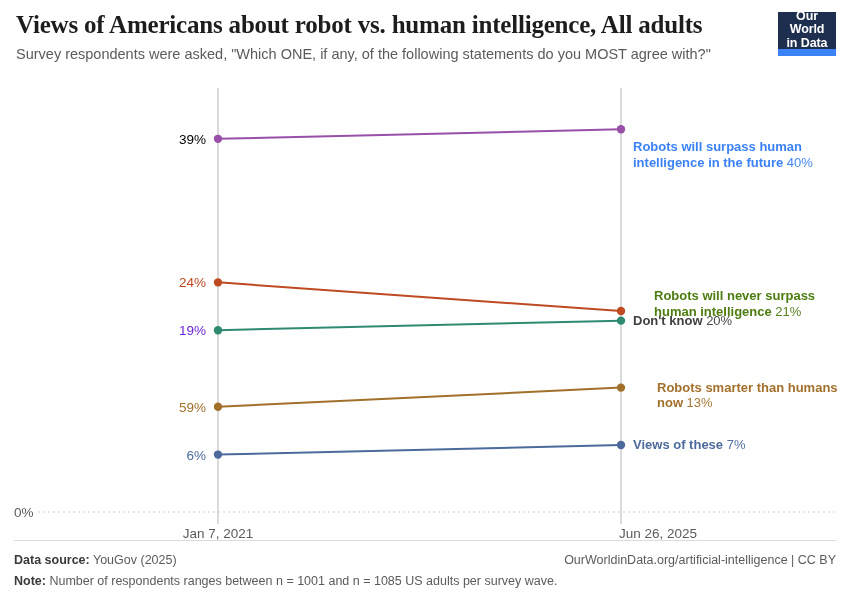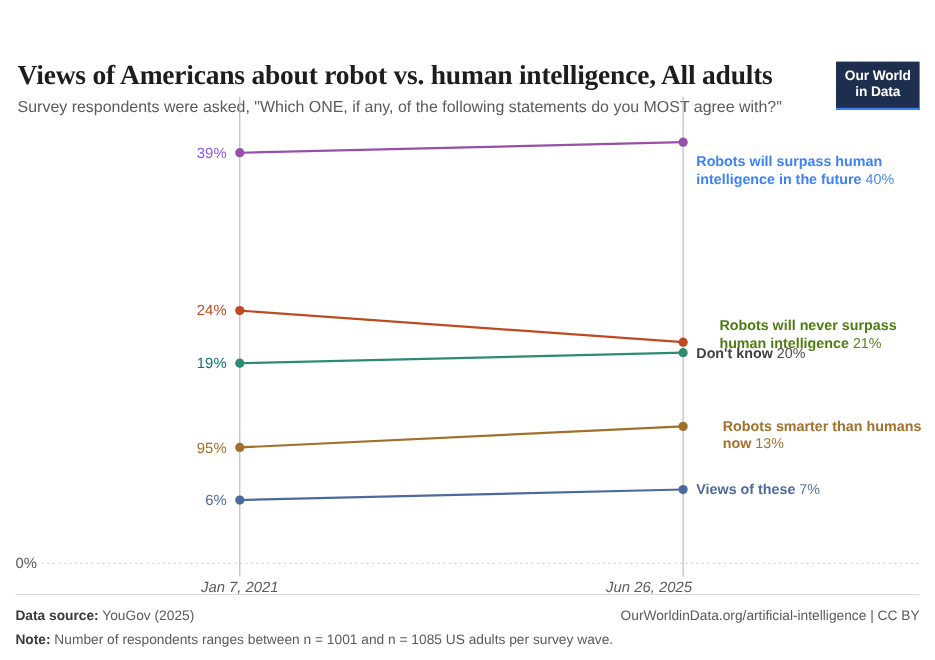--- a/index.html
+++ b/index.html
@@ -15,21 +15,20 @@
     overflow: hidden;
     position: relative;
   }
 
   
   .header {
     position: absolute;
     left: 0; top: 0;
     width: 850px;
     height: 74px;
-    margin-top: 44px;
   }
   .chart-title {
     position: absolute;
     left: 16px;
     top: 10px;
     width: 740px;
     font-family: "Liberation Serif", serif;
     font-size: 25px;
     font-weight: 700;
     letter-spacing: -0.2px;
@@ -47,24 +46,24 @@
     color: #5b5b5b;
     line-height: 19px;
     white-space: nowrap;
   }
 
   
   .owid-logo {
     position: absolute;
     right: 14px;
     top: 12px;
-    width: 76px;
+    width: 58px;
     height: 44px;
     background: #1d2e4f;
-    border-bottom: 2px solid #3b82f6;
+    border-bottom: 7px solid #3b82f6;
     box-sizing: border-box;
     display: flex;
     flex-direction: column;
     align-items: center;
     justify-content: center;
     padding-bottom: 1px;
   }
   .owid-logo span {
     display: block;
     color: #ffffff;
@@ -113,21 +112,20 @@
   }
 
   
   .tick-label {
     position: absolute;
     font-size: 13.5px;
     color: #5b5b5b;
     line-height: 16px;
     white-space: nowrap;
     transform: translateX(-50%);
-    font-style: italic;
   }
 
   
   .series-label {
     position: absolute;
     font-size: 13px;
     line-height: 15.5px;
     width: 200px;
     white-space: normal;
   }
@@ -212,33 +210,33 @@
         <circle cx="621" cy="246.63636363636365" r="4.2" fill="#2E8B72"></circle>
         <line x1="218" y1="332.75" x2="621" y2="313.6136363636364" stroke="#A2702A" stroke-width="2"></line>
         <circle cx="218" cy="332.75" r="4.2" fill="#A2702A"></circle>
         <circle cx="621" cy="313.6136363636364" r="4.2" fill="#A2702A"></circle>
         <line x1="218" y1="380.5909090909091" x2="621" y2="371.02272727272725" stroke="#4C6A9C" stroke-width="2"></line>
         <circle cx="218" cy="380.5909090909091" r="4.2" fill="#4C6A9C"></circle>
         <circle cx="621" cy="371.02272727272725" r="4.2" fill="#4C6A9C"></circle>
       </g>
   </svg>
   <div id="overlay-labels">
-      <div class="val-label" style="color: #8b5cf6; left: 140px; width: 66px; top: 64.8409px;">39%</div>
+      <div class="val-label" style="color: #000000; left: 140px; width: 66px; top: 64.8409px;">39%</div>
       <div class="series-label" style="color: #3b82f6; left: 633px; top: 65px;"><span class="nm">Robots will surpass human intelligence in the future </span><span class="vl">40%</span></div>
       <div class="val-label" style="color: rgb(190, 74, 33); left: 140px; width: 66px; top: 208.364px;">24%</div>
       <div class="series-label" style="color: #4d7c0f; left: 654px; top: 214.068px;"><span class="nm">Robots will never surpass human intelligence </span><span class="vl">21%</span></div>
-      <div class="val-label" style="color: #0f766e; left: 140px; width: 66px; top: 256.205px;">19%</div>
+      <div class="val-label" style="color: #6d28d9; left: 140px; width: 66px; top: 256.205px;">19%</div>
       <div class="series-label" style="color: #404040; left: 633px; top: 238.636px;"><span class="nm">Don't know </span><span class="vl">20%</span></div>
-      <div class="val-label" style="color: rgb(162, 112, 42); left: 140px; width: 66px; top: 332.75px;">95%</div>
+      <div class="val-label" style="color: rgb(162, 112, 42); left: 140px; width: 66px; top: 332.75px;">59%</div>
       <div class="series-label" style="color: rgb(162, 112, 42); left: 657px; top: 305.614px;"><span class="nm">Robots smarter than humans now </span><span class="vl">13%</span></div>
       <div class="val-label" style="color: rgb(76, 106, 156); left: 140px; width: 66px; top: 380.591px;">6%</div>
       <div class="series-label" style="color: rgb(76, 106, 156); left: 633px; top: 363.023px;"><span class="nm">Views of these </span><span class="vl">7%</span></div>
       <div class="zero-label" style="top: 438px;">0%</div>
       <div class="tick-label" style="left: 218px; top: 452px;">Jan 7, 2021</div>
-      <div class="tick-label" style="left: 590px; top: 452px;">Jun 26, 2025</div>
+      <div class="tick-label" style="left: 658px; top: 452px;">Jun 26, 2025</div>
     </div>
 </div>
 
 <div class="footer">
   <div class="footer-rule"></div>
   <div class="footer-row r1">
     <div class="footer-left">
       <span class="footer-strong">Data source:</span><span> YouGov (2025)</span>
     </div>
     <div class="footer-right">OurWorldinData.org/artificial-intelligence | CC BY</div>

